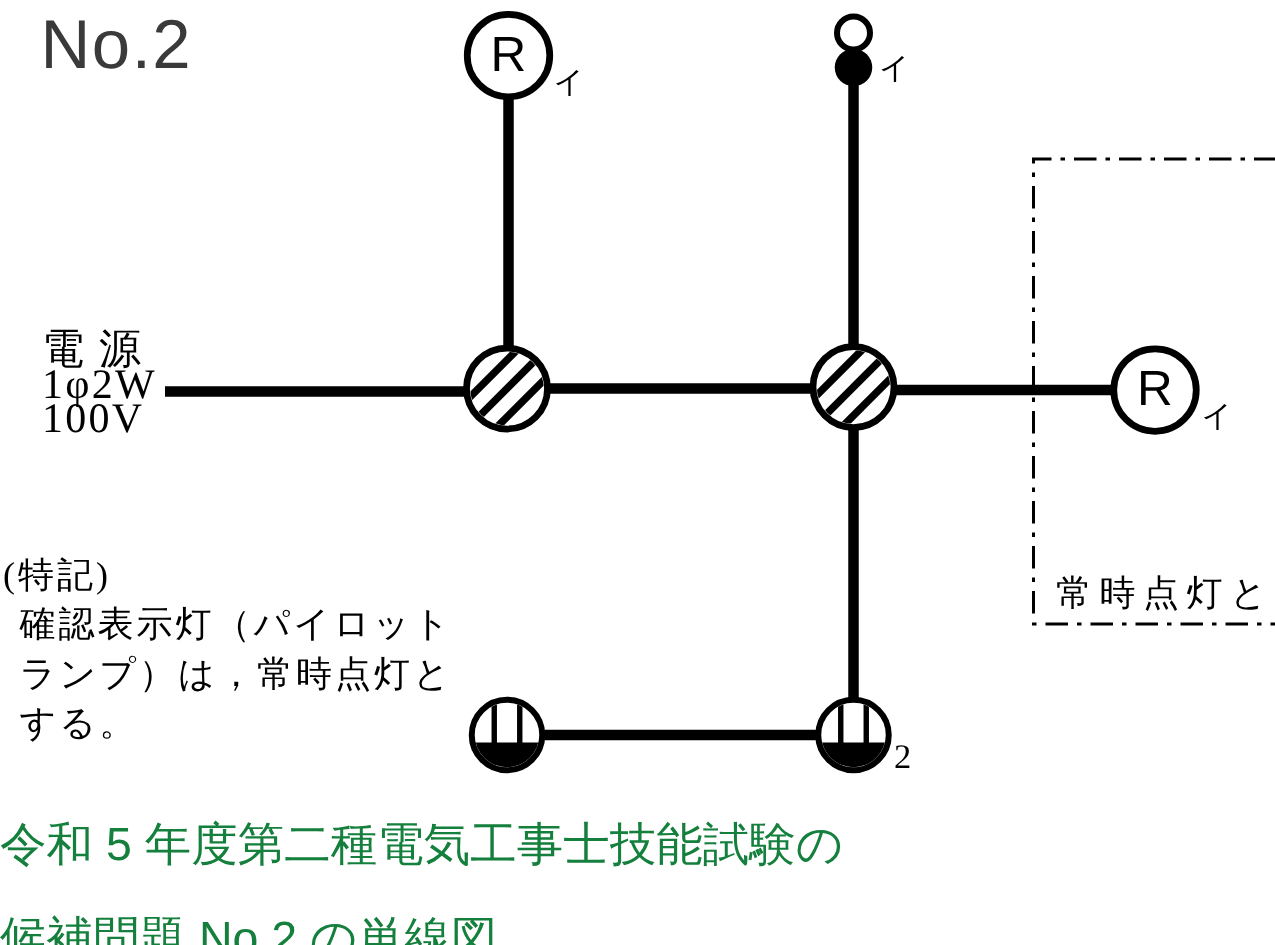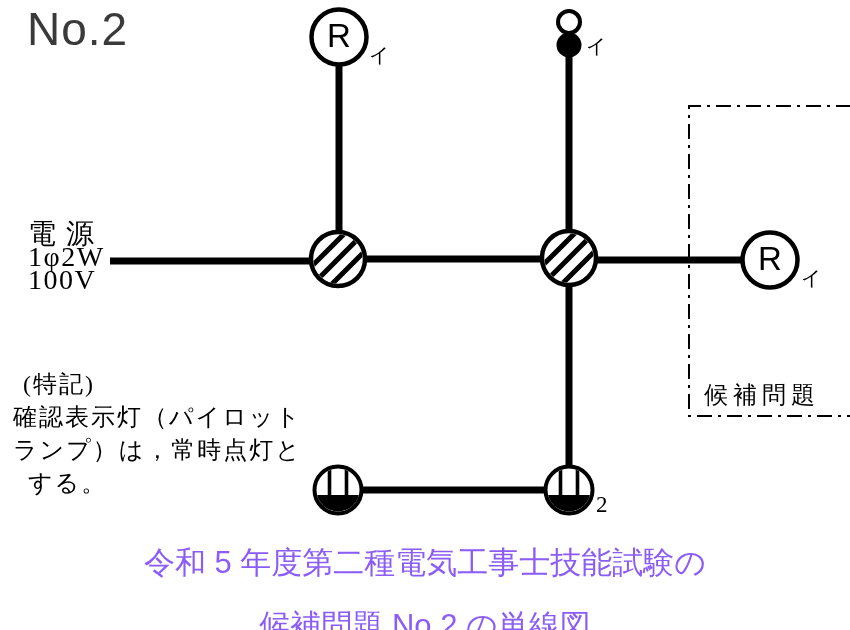--- a/index.html
+++ b/index.html
@@ -9,23 +9,23 @@
   .page-title{left:27px;top:2px;font-size:46px;color:#3a3a3a;
               font-family:"Liberation Sans","DejaVu Sans",sans-serif;letter-spacing:1px;}
   .power{left:28px;top:222px;font-size:28px;line-height:23px;letter-spacing:1.5px;}
   .cable-label{left:154px;top:226px;font-size:22px;letter-spacing:.5px;}
   .lamp-letter{font-size:33px;font-family:"Liberation Sans","DejaVu Sans",sans-serif;
                transform:translate(-50%,-54%);line-height:1;}
   .mark{font-size:20px;line-height:1;}
   .count-label{left:596px;top:492px;font-size:23px;}
   .omission-label{left:704px;top:379px;font-size:24px;letter-spacing:5px;}
   .note-line{font-size:24px;letter-spacing:2px;line-height:1;}
-  .caption{left:0;width:850px;text-align:center;
+  .caption{left:0;width:850px;
            font-family:"Liberation Sans","DejaVu Sans",sans-serif;
-           font-size:31px;line-height:1;color:#8b5cf6;}
+           font-size:31px;line-height:1;color:#15803d;}
   svg{position:absolute;left:0;top:0;}
 </style>
 </head>
 <body>
 
 <div class="stage">
 
   <svg width="850" height="630" viewBox="0 0 850 630">
     <defs>
       <clipPath id="clip-jb1">
@@ -109,23 +109,23 @@
   <div class="abs lamp-letter" style="left:339px;top:37px;">R</div>
   <div class="abs mark" style="left:369px;top:45px;">イ</div>
 
   <div class="abs mark" style="left:586px;top:36px;">イ</div>
 
   <div class="abs lamp-letter" style="left:770px;top:260px;">R</div>
   <div class="abs mark" style="left:801px;top:268px;">イ</div>
 
   <div class="abs count-label">2</div>
 
-  <div class="abs omission-label">候補問題</div>
+  <div class="abs omission-label">常時点灯と</div>
 
-  <div class="abs note-line" style="left:2px;top:372px;margin-left:21px;">(特記)</div>
+  <div class="abs note-line" style="left:2px;top:372px;">(特記)</div>
   <div class="abs note-line" style="left:13px;top:438px;">ランプ）は，常時点灯と</div>
   <div class="abs note-line" style="left:13px;top:405px;">確認表示灯（パイロット</div>
-  <div class="abs note-line" style="left:28px;top:471px;">する。</div>
+  <div class="abs note-line" style="left:13px;top:471px;">する。</div>
 
   <div class="abs caption" style="top:547px;">令和 5 年度第二種電気工事士技能試験の</div>
   <div class="abs caption" style="top:610px;">候補問題 No.2 の単線図</div>
 
 </div>
 
 </body></html>

